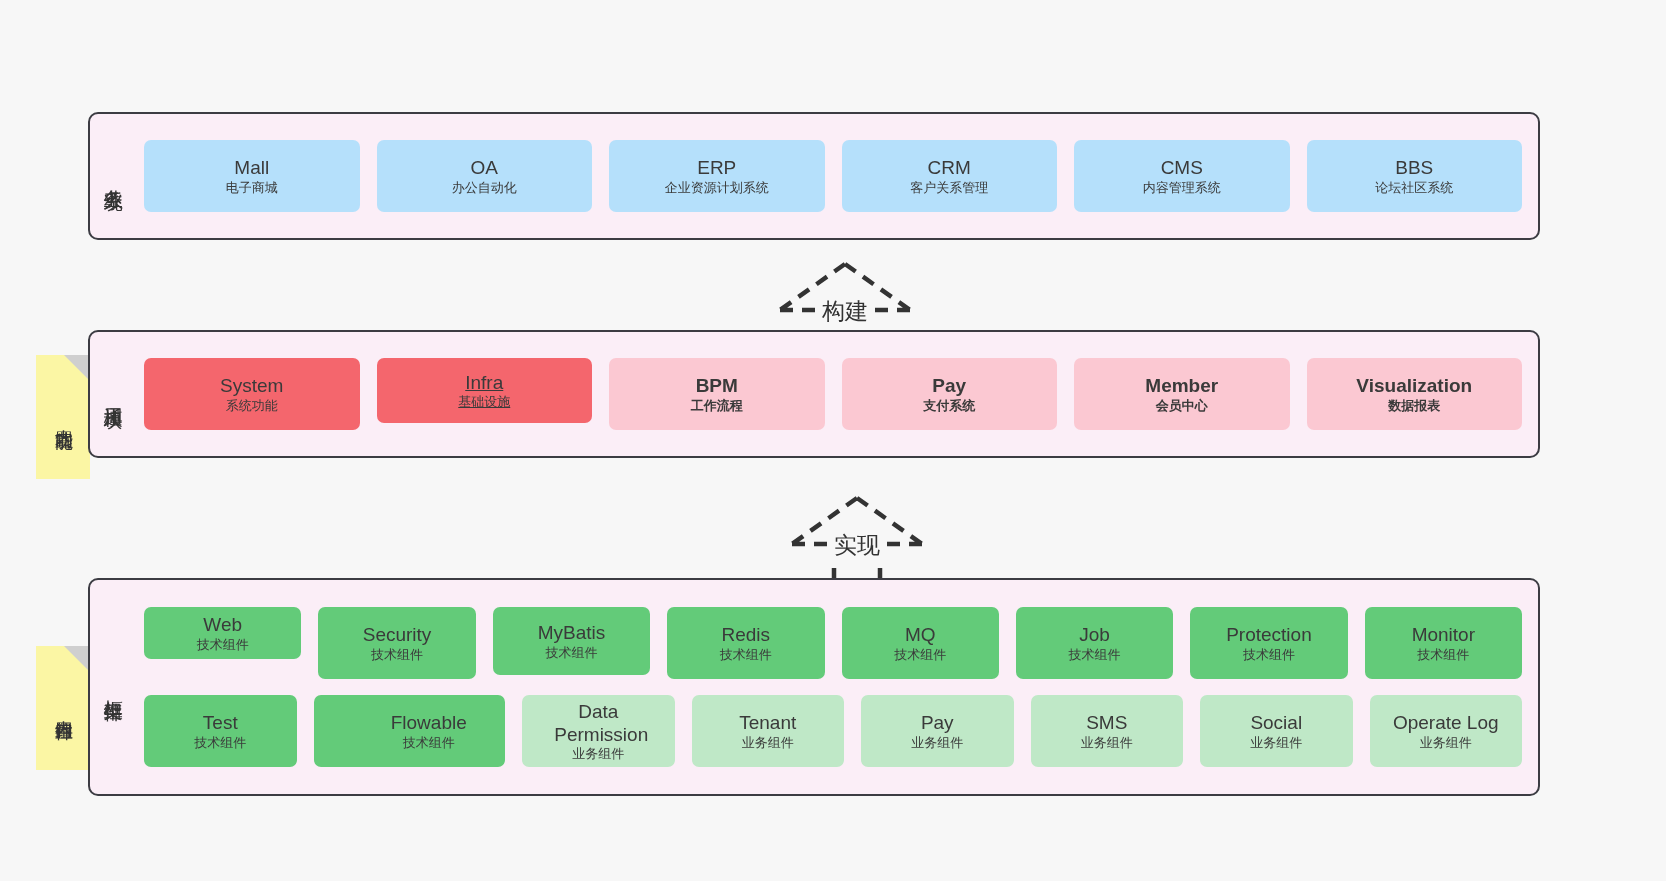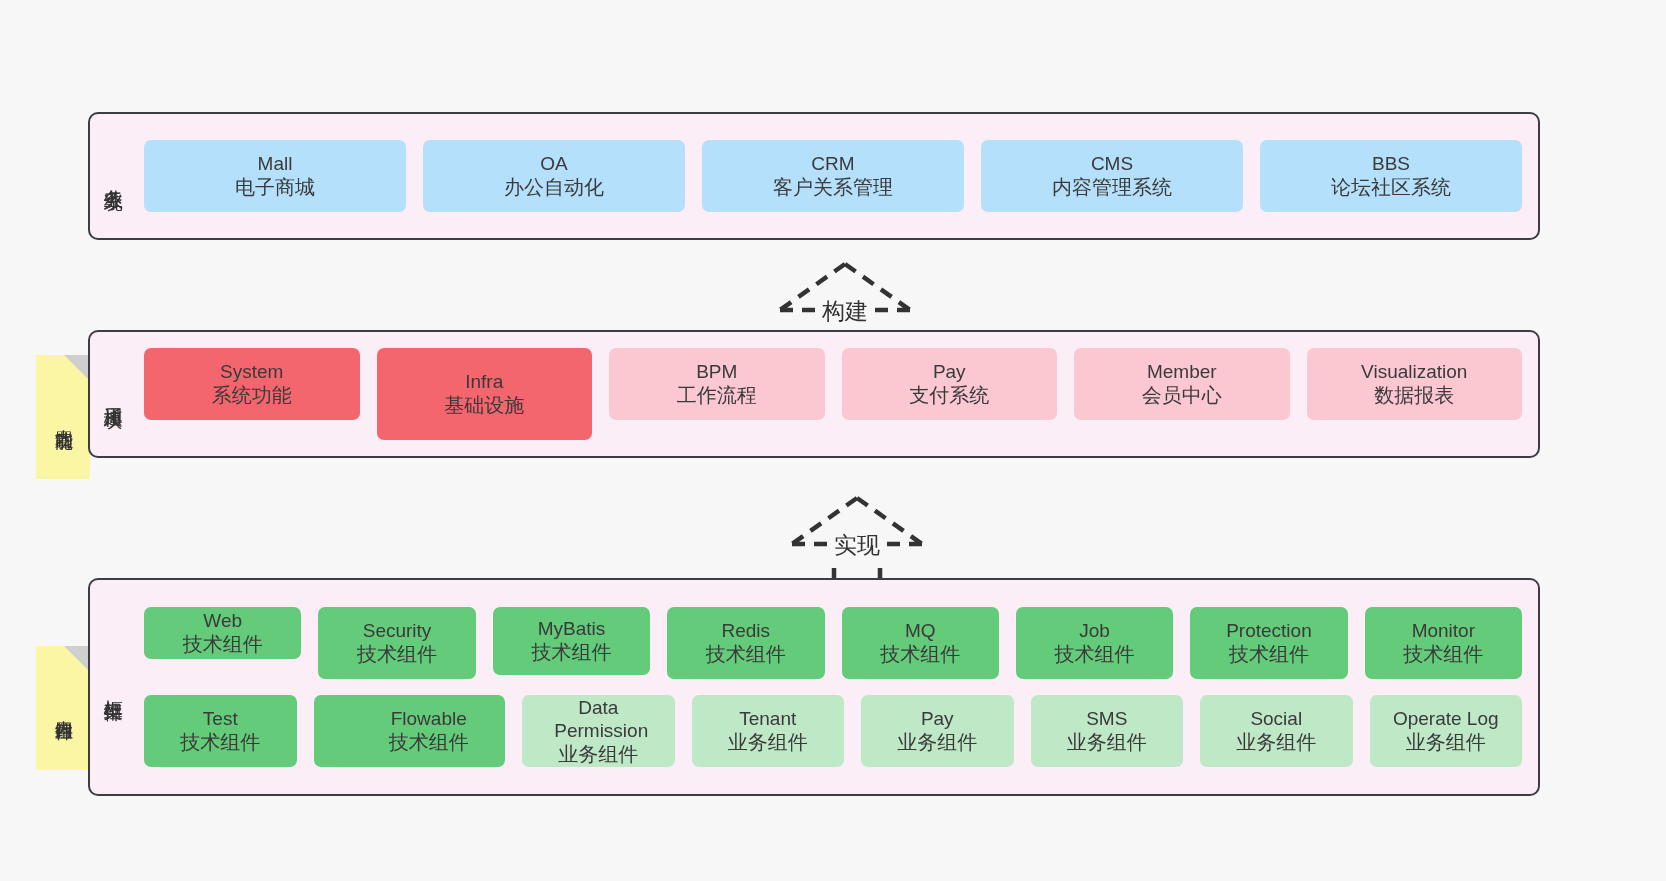--- a/index.html
+++ b/index.html
@@ -58,26 +58,26 @@
     display: flex;
     flex-direction: column;
     align-items: center;
     justify-content: center;
     text-align: center;
     line-height: 1.22;
     box-sizing: border-box;
     padding: 4px 2px;
   }
   .cell .t1 { font-size: 19px; }
-  .cell .t2 { font-size: 20px; }
+  .cell .t2 { font-size: 13px; }
 
   
   .c-blue        { background: #b5e0fb; }
   .c-red         { background: #f4666d; }
-  .c-pink        { background: #fbc8d2; }
+  .c-pink        { background: #fbc8d2; font-weight: bold; }
   .c-green       { background: #63cb79; }
   .c-lightgreen  { background: #bfe8c7; }
 
   
   .note {
     position: absolute;
     background: #fbf6a4;
     box-sizing: border-box;
     display: flex;
     align-items: center;
@@ -128,20 +128,24 @@
     <div class="row">
       <div class="cell c-blue" style="height:72px;">
         <span class="t1">Mall</span>
         <span class="t2">电子商城</span>
       </div>
       <div class="cell c-blue" style="height:72px;">
         <span class="t1">OA</span>
         <span class="t2">办公自动化</span>
       </div>
       <div class="cell c-blue" style="height:72px;">
+        <span class="t1">ERP</span>
+        <span class="t2">企业资源计划系统</span>
+      </div>
+      <div class="cell c-blue" style="height:72px;">
         <span class="t1">CRM</span>
         <span class="t2">客户关系管理</span>
       </div>
       <div class="cell c-blue" style="height:72px;">
         <span class="t1">CMS</span>
         <span class="t2">内容管理系统</span>
       </div>
       <div class="cell c-blue" style="height:72px;">
         <span class="t1">BBS</span>
         <span class="t2">论坛社区系统</span>
@@ -162,21 +166,21 @@
   <span>内置功能</span>
 </div>
 <div class="layer" style="left:88px; top:330px; width:1452px; height:128px;">
   <div class="layer-title">通用模块</div>
   <div class="layer-body">
     <div class="row">
       <div class="cell c-red" style="height:72px;">
         <span class="t1">System</span>
         <span class="t2">系统功能</span>
       </div>
-      <div class="cell c-red" style="height:92px;">
+      <div class="cell c-red" style="height:65px;text-decoration:underline;">
         <span class="t1">Infra</span>
         <span class="t2">基础设施</span>
       </div>
       <div class="cell c-pink" style="height:72px;">
         <span class="t1">BPM</span>
         <span class="t2">工作流程</span>
       </div>
       <div class="cell c-pink" style="height:72px;">
         <span class="t1">Pay</span>
         <span class="t2">支付系统</span>

